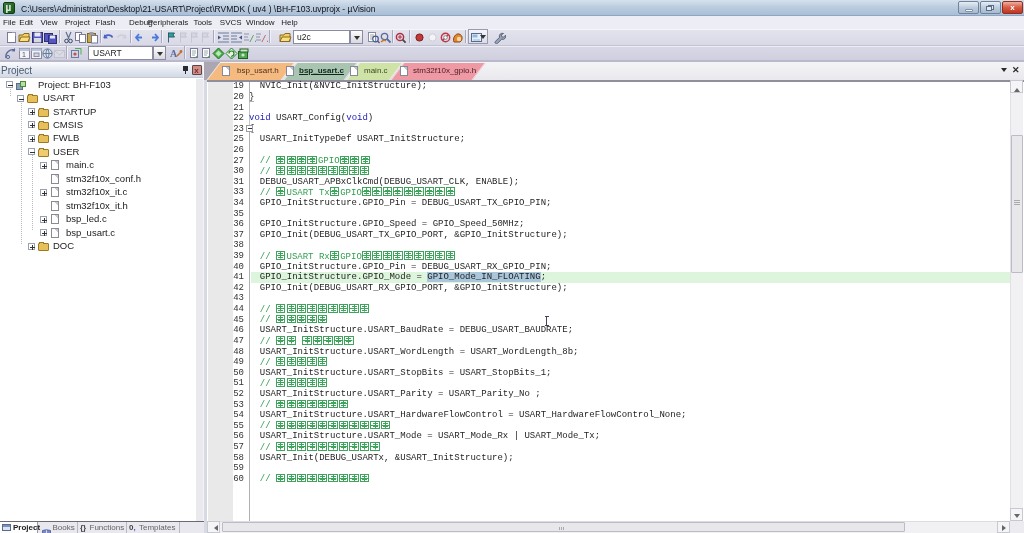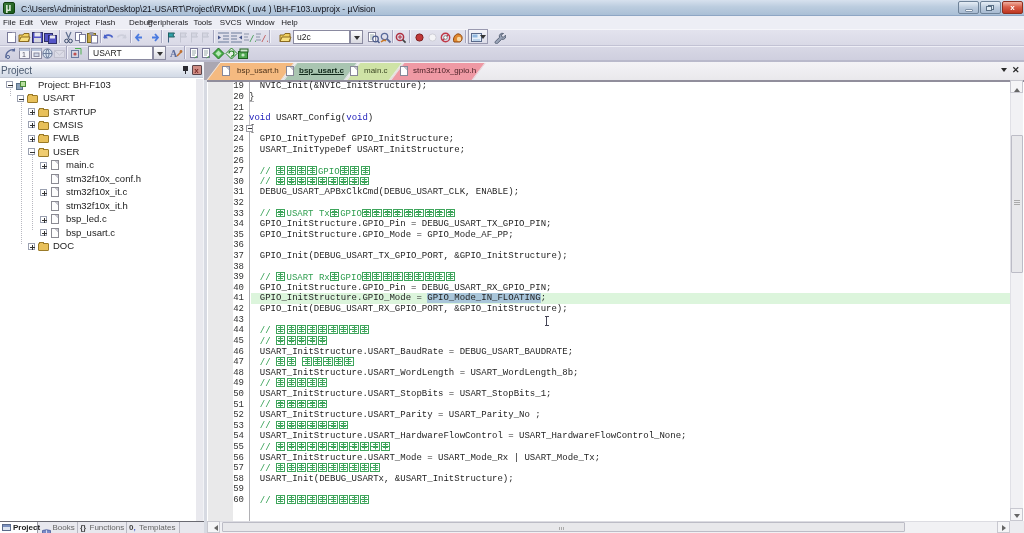--- a/index.html
+++ b/index.html
@@ -411,61 +411,53 @@
         </div>
         <div class="cl">
           <span class="ln">22</span>
           <span class="ct"><span class="kw">void</span> USART_Config(<span class="kw">void</span>)</span>
         </div>
         <div class="cl">
           <span class="ln">23</span>
           <span class="ct">{</span>
         </div>
         <div class="cl">
-          <span class="ln">24</span>
-          <span class="ct">  GPIO_InitTypeDef GPIO_InitStructure;</span>
-        </div>
-        <div class="cl">
           <span class="ln">25</span>
           <span class="ct">  USART_InitTypeDef USART_InitStructure;</span>
         </div>
         <div class="cl">
           <span class="ln">26</span>
           <span class="ct"></span>
         </div>
         <div class="cl">
           <span class="ln">27</span>
           <span class="ct">  <span class="cm">// <b class="z"></b><b class="z"></b><b class="z"></b><b class="z"></b>GPIO<b class="z"></b><b class="z"></b><b class="z"></b></span></span>
         </div>
         <div class="cl">
           <span class="ln">30</span>
           <span class="ct">  <span class="cm">// <b class="z"></b><b class="z"></b><b class="z"></b><b class="z"></b><b class="z"></b><b class="z"></b><b class="z"></b><b class="z"></b><b class="z"></b></span></span>
         </div>
         <div class="cl">
           <span class="ln">31</span>
           <span class="ct">  DEBUG_USART_APBxClkCmd(DEBUG_USART_CLK, ENABLE);</span>
         </div>
         <div class="cl">
-          <span class="ln">32</span>
-          <span class="ct"></span>
-        </div>
-        <div class="cl">
           <span class="ln">33</span>
           <span class="ct">  <span class="cm">// <b class="z"></b>USART Tx<b class="z"></b>GPIO<b class="z"></b><b class="z"></b><b class="z"></b><b class="z"></b><b class="z"></b><b class="z"></b><b class="z"></b><b class="z"></b><b class="z"></b></span></span>
         </div>
         <div class="cl">
           <span class="ln">34</span>
           <span class="ct">  GPIO_InitStructure.GPIO_Pin = DEBUG_USART_TX_GPIO_PIN;</span>
         </div>
         <div class="cl">
           <span class="ln">35</span>
-          <span class="ct">  GPIO_InitStructure.GPIO_Mode = GPIO_Mode_AF_PP;</span>
         </div>
         <div class="cl">
           <span class="ln">36</span>
+          <span class="ct">  GPIO_InitStructure.GPIO_Speed = GPIO_Speed_50MHz;</span>
         </div>
         <div class="cl">
           <span class="ln">37</span>
           <span class="ct">  GPIO_Init(DEBUG_USART_TX_GPIO_PORT, &amp;GPIO_InitStructure);</span>
         </div>
         <div class="cl">
           <span class="ln">38</span>
           <span class="ct"></span>
         </div>
         <div class="cl">

